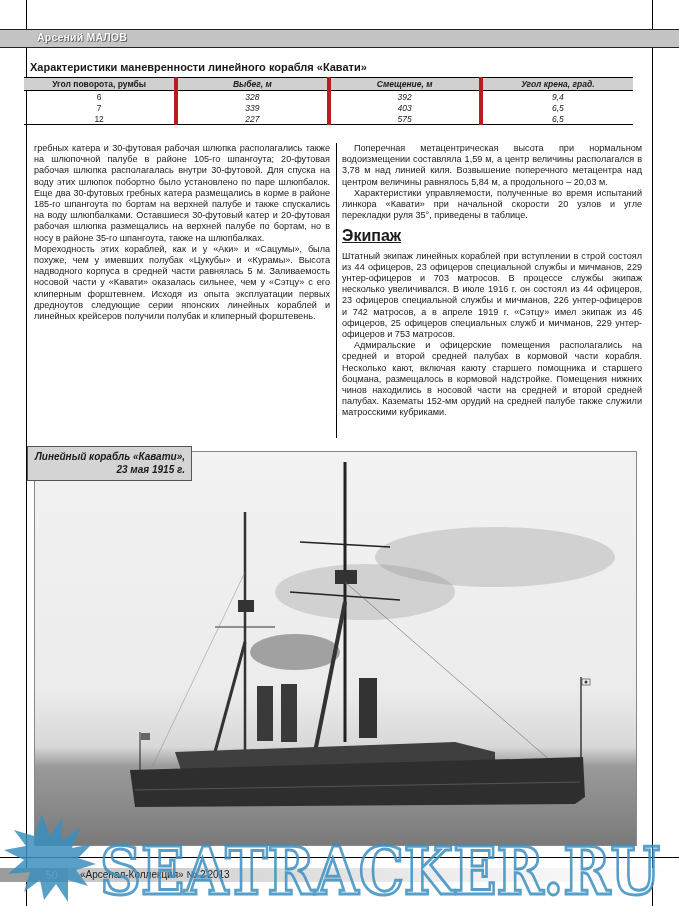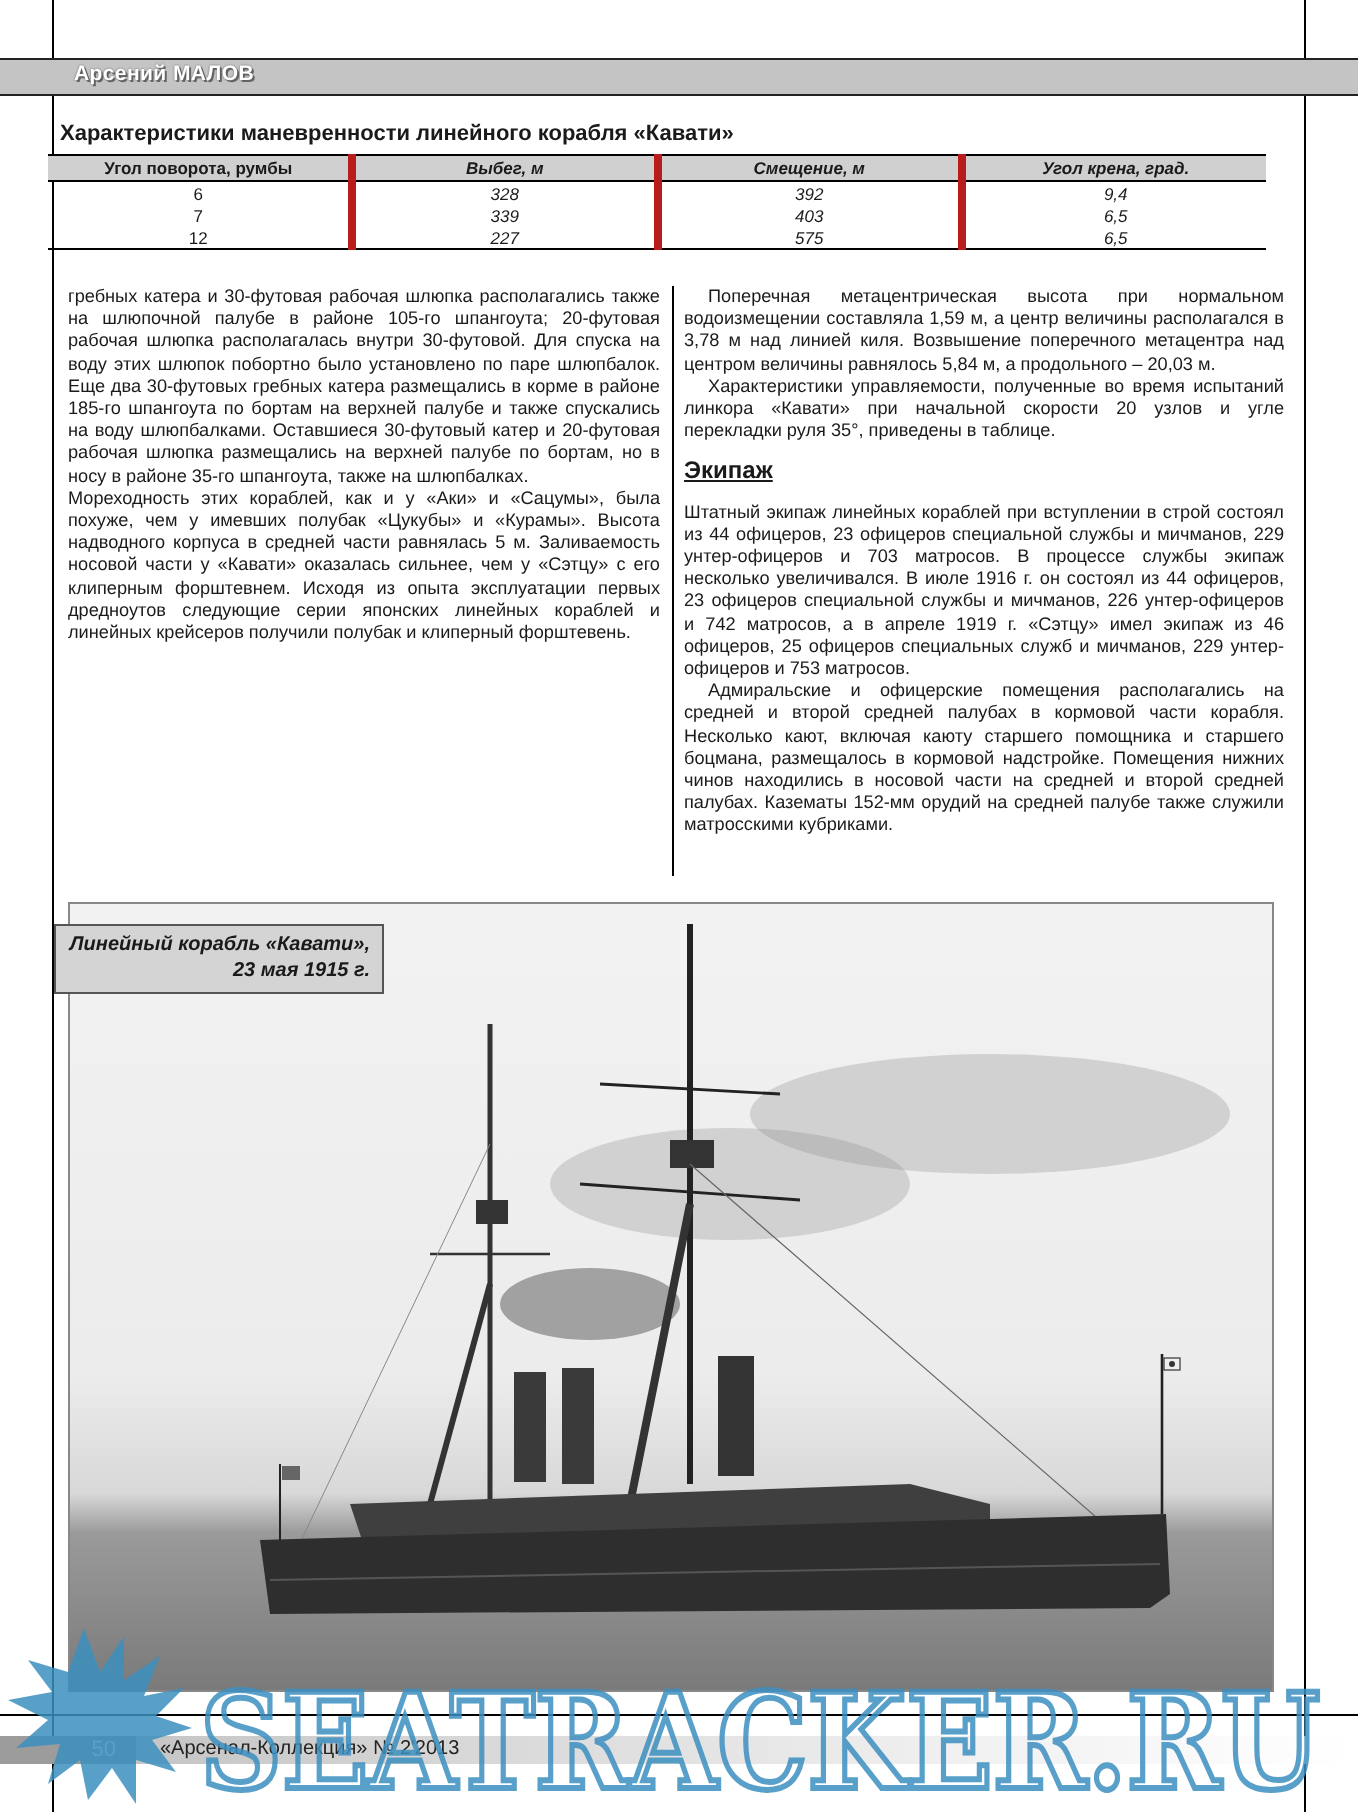--- a/index.html
+++ b/index.html
@@ -13,28 +13,28 @@
                    text-shadow: 0 0 1px #555, 1px 1px 0 #666; letter-spacing: 0.2px; }
   .table-title { position: absolute; left: 30px; top: 61px; width: 620px; font-weight: bold; font-size: 11px; }
   table.man { position: absolute; left: 24px; top: 77px; width: 609px; border-collapse: collapse; font-size: 8.5px; }
   table.man th { background: #d0d0d0; font-weight: bold; border-top: 1px solid #000; border-bottom: 1px solid #000; height: 12px; padding: 0; }
   table.man th + th, table.man td + td { border-left: 4px solid #b91c1c; font-style: italic; }
   table.man td { text-align: center; height: 11px; padding: 0; }
   table.man tr:last-child td { border-bottom: 1px solid #000; }
   .col { position: absolute; font-size: 9.1px; line-height: 11.2px; text-align: justify; }
   .col p { margin: 0; }
   .col p.ind { text-indent: 12px; }
-  .col h3 { margin: 9px 0 9px 0; font-size: 12px; font-weight: bold; text-decoration: underline; }
+  .col h3 { margin: 9px 0 9px 0; font-size: 16px; font-weight: bold; text-decoration: underline; }
   .col-left { left: 34px; top: 143px; width: 296px; }
   .col-right { left: 342px; top: 143px; width: 300px; }
   .col-divider { position: absolute; left: 336px; top: 143px; width: 1px; height: 295px; background: #000; }
   .photo-frame { position: absolute; left: 34px; top: 451px; width: 601px; height: 393px; border: 1px solid #888;
                  background: linear-gradient(#f2f2f2 0%, #ececec 60%, #d8d8d8 75%, #9a9a9a 80%, #7a7a7a 100%); overflow: hidden; }
   .photo-frame svg { position: absolute; left: 0; top: 0; }
-  .caption-box { position: absolute; left: 27px; top: 462px; width: 165px; height: 35px; background: #d4d4d4; border: 1px solid #555;
+  .caption-box { position: absolute; left: 27px; top: 446px; width: 165px; height: 35px; background: #d4d4d4; border: 1px solid #555;
                  font-style: italic; font-weight: bold; font-size: 10px; text-align: right; padding: 3px 6px 0 0; box-sizing: border-box; line-height: 13px; }
   .footer-bar { position: absolute; left: 0; top: 868px; width: 679px; height: 14px;
                 background: linear-gradient(90deg, #bdbdbd 0%, #d8d8d8 35%, #f0f0f0 70%, #ffffff 100%); }
   .page-num { position: absolute; left: 0; top: 868px; width: 68px; height: 14px; background: #9c9c9c; color: #fff; font-size: 11px;
               line-height: 14px; text-align: right; padding-right: 10px; box-sizing: border-box; }
   .issue { position: absolute; left: 80px; top: 868px; font-size: 10px; line-height: 14px; color: #222; }
   .watermark { position: absolute; left: 0; top: 808px; width: 679px; height: 98px; pointer-events: none; }
 </style>
 </head>
 <body>

